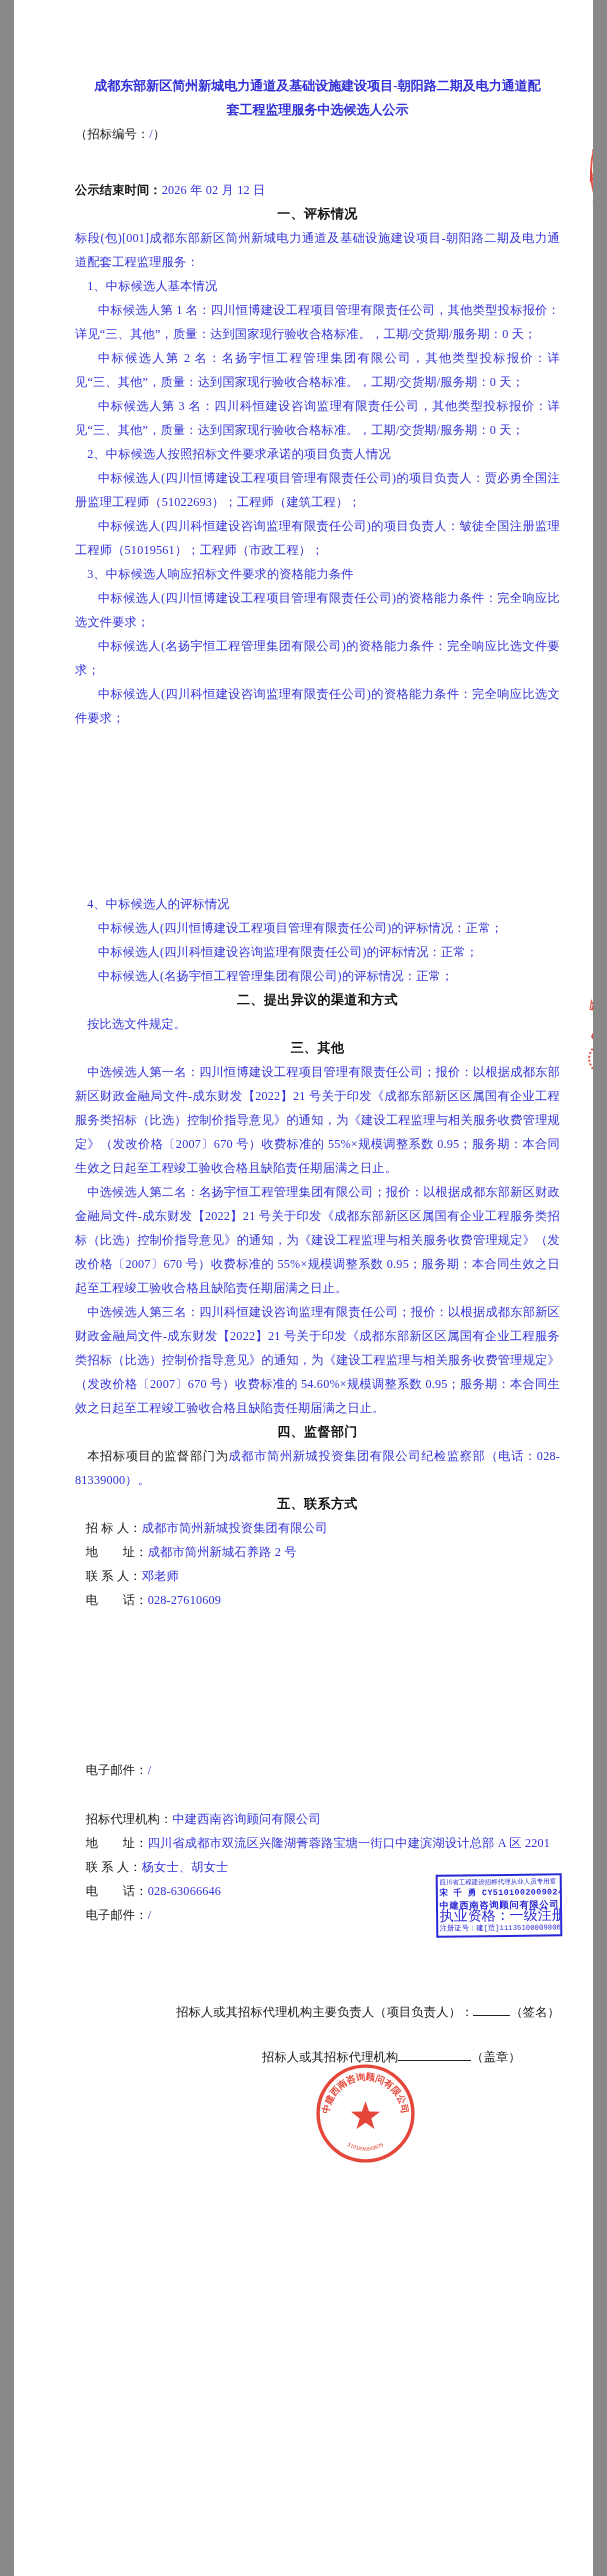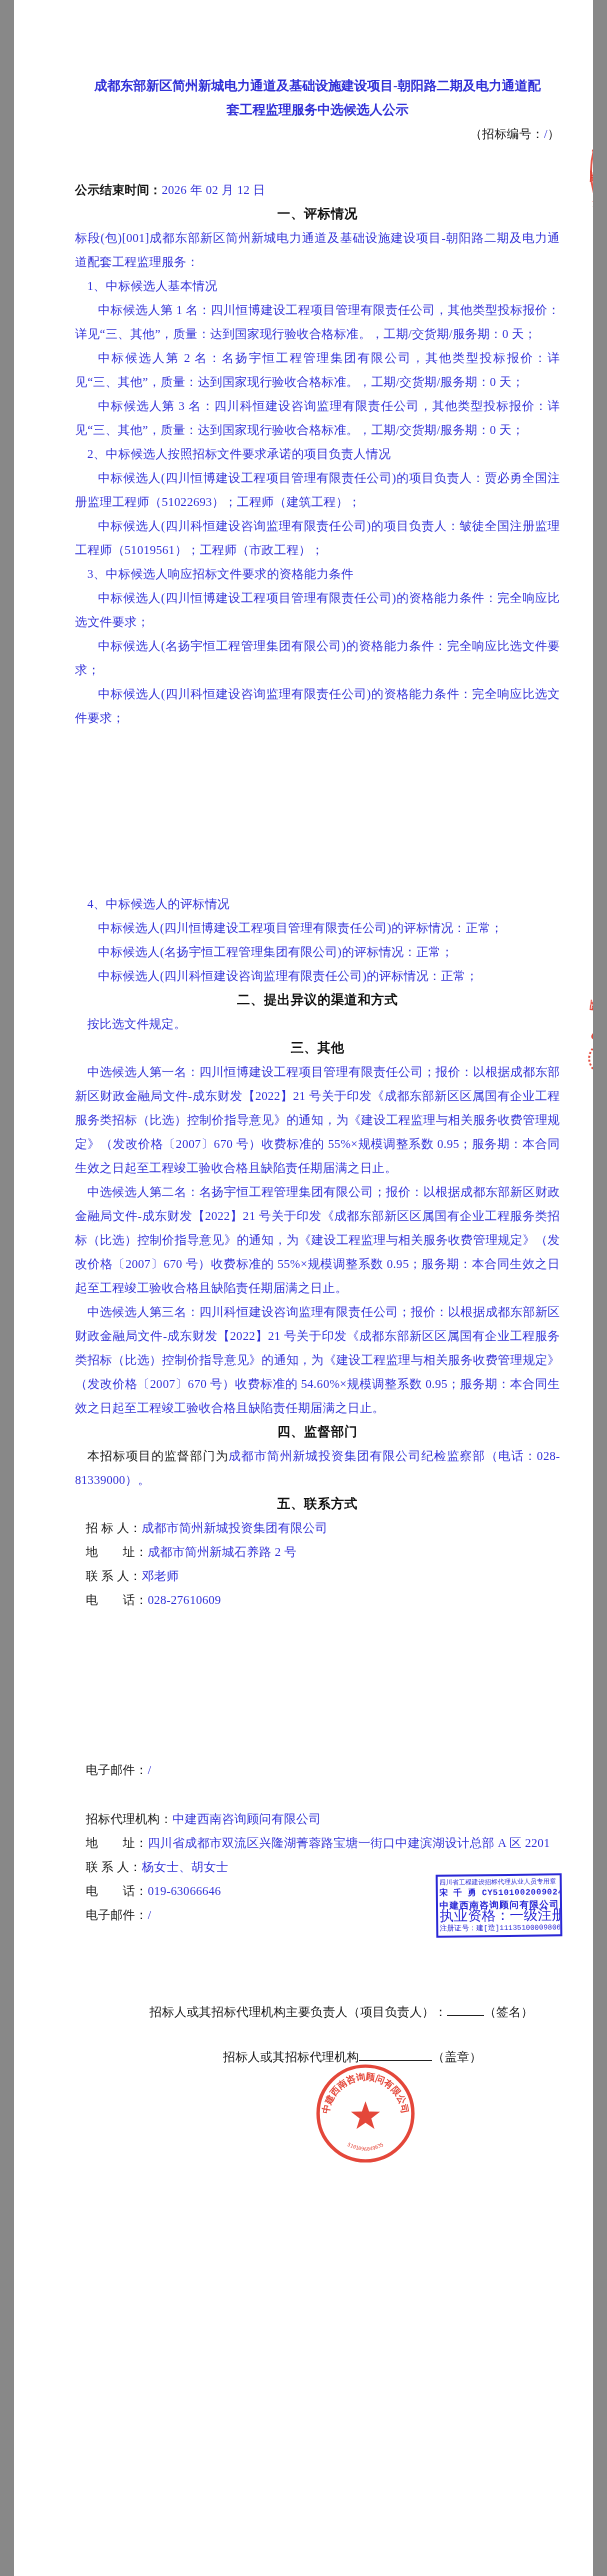--- a/index.html
+++ b/index.html
@@ -10,34 +10,34 @@
     background:#ffffff;
     overflow:hidden;
     font-family:"Liberation Serif","DejaVu Serif",serif;
     color:var(--text-black,#141414);
   }
   .content{position:absolute;left:61px;top:0;width:485px;}
   p{margin:0;line-height:24px;font-size:12.2px;letter-spacing:0.2px;text-align:justify;}
   .blue{color:var(--accent-blue,#3232d8);}
   .black{color:var(--text-black,#141414);}
   .title{margin-top:74px;text-align:center;font-weight:bold;font-size:13px;line-height:24px;color:var(--accent-blue,#3232d8);}
-  .bidline{text-align:right;line-height:24px;font-size:12.2px;}
+  .bidline{text-align:left;line-height:24px;font-size:12.2px;}
   .heading{font-family:"Liberation Sans","DejaVu Sans",sans-serif;font-weight:bold;font-size:13px;line-height:24px;letter-spacing:0.4px;color:#111;text-align:center;}
   .ind1{text-indent:12.2px;}
   .ind2{text-indent:23px;}
   .label-bold{font-weight:bold;}
   .spacer-top{height:32px;}
   .spacer-a{height:162px;}
   .spacer-b{height:146px;}
   .spacer-c{height:24.5px;}
   .spacer-d{height:73px;}
   .spacer-e{height:21.4px;}
   .contact p{text-indent:10.7px;}
-  .sig1{text-indent:48px;text-align:center;font-family:Liberation Serif, serif;}
-  .sig2{text-indent:148px;text-align:left;}
+  .sig1{text-indent:48px;text-align:right;font-family:Liberation Serif, serif;}
+  .sig2{text-indent:148px;text-align:center;}
   .blank{display:inline-block;border-bottom:1.1px solid #222;height:10.7px;vertical-align:baseline;}
   .blank1{width:37px;}
   .blank2{width:73px;}
   
   .blue-stamp{
     position:absolute;left:422px;top:1874px;width:119px;height:57px;
     border:2.3px solid var(--stamp-blue,#2a28d6);
     color:var(--stamp-blue,#2a28d6);
     font-family:Liberation Mono, monospace;
     padding:0.8px 1.5px;transform:rotate(-0.6deg);background:rgba(255,255,255,0.55);
@@ -90,22 +90,22 @@
     <p class="blue ind2">中标候选人(四川科恒建设咨询监理有限责任公司)的项目负责人：皱徒全国注册监理工程师（51019561）；工程师（市政工程）；</p>
     <p class="blue ind1">3、中标候选人响应招标文件要求的资格能力条件</p>
     <p class="blue ind2">中标候选人(四川恒博建设工程项目管理有限责任公司)的资格能力条件：完全响应比选文件要求；</p>
     <p class="blue ind2">中标候选人(名扬宇恒工程管理集团有限公司)的资格能力条件：完全响应比选文件要求；</p>
     <p class="blue ind2">中标候选人(四川科恒建设咨询监理有限责任公司)的资格能力条件：完全响应比选文件要求；</p>
 
     <div class="spacer-a"></div>
 
     <p class="blue ind1">4、中标候选人的评标情况</p>
     <p class="blue ind2">中标候选人(四川恒博建设工程项目管理有限责任公司)的评标情况：正常；</p>
+    <p class="blue ind2">中标候选人(四川科恒建设咨询监理有限责任公司)的评标情况：正常；</p>
     <p class="blue ind2">中标候选人(名扬宇恒工程管理集团有限公司)的评标情况：正常；</p>
-    <p class="blue ind2">中标候选人(四川科恒建设咨询监理有限责任公司)的评标情况：正常；</p>
 
     <p class="heading">二、提出异议的渠道和方式</p>
     <p class="blue ind1">按比选文件规定。</p>
 
     <p class="heading">三、其他</p>
     <p class="blue ind1">中选候选人第一名：四川恒博建设工程项目管理有限责任公司；报价：以根据成都东部新区财政金融局文件-成东财发【2022】21 号关于印发《成都东部新区区属国有企业工程服务类招标（比选）控制价指导意见》的通知，为《建设工程监理与相关服务收费管理规定》（发改价格〔2007〕670 号）收费标准的 55%×规模调整系数 0.95；服务期：本合同生效之日起至工程竣工验收合格且缺陷责任期届满之日止。</p>
     <p class="blue ind1">中选候选人第二名：名扬宇恒工程管理集团有限公司；报价：以根据成都东部新区财政金融局文件-成东财发【2022】21 号关于印发《成都东部新区区属国有企业工程服务类招标（比选）控制价指导意见》的通知，为《建设工程监理与相关服务收费管理规定》（发改价格〔2007〕670 号）收费标准的 55%×规模调整系数 0.95；服务期：本合同生效之日起至工程竣工验收合格且缺陷责任期届满之日止。</p>
     <p class="blue ind1">中选候选人第三名：四川科恒建设咨询监理有限责任公司；报价：以根据成都东部新区财政金融局文件-成东财发【2022】21 号关于印发《成都东部新区区属国有企业工程服务类招标（比选）控制价指导意见》的通知，为《建设工程监理与相关服务收费管理规定》（发改价格〔2007〕670 号）收费标准的 54.60%×规模调整系数 0.95；服务期：本合同生效之日起至工程竣工验收合格且缺陷责任期届满之日止。</p>
 
     <p class="heading">四、监督部门</p>
@@ -121,21 +121,21 @@
       <div class="spacer-b"></div>
       <p><span class="black">电子邮件：</span><span class="blue">/</span></p>
     </div>
 
     <div class="spacer-c"></div>
 
     <div class="contact">
       <p><span class="black">招标代理机构：</span><span class="blue">中建西南咨询顾问有限公司</span></p>
       <p><span class="black">地　　址：</span><span class="blue">四川省成都市双流区兴隆湖菁蓉路宝塘一街口中建滨湖设计总部 A 区 2201</span></p>
       <p><span class="black">联 系 人：</span><span class="blue">杨女士、胡女士</span></p>
-      <p><span class="black">电　　话：</span><span class="blue">019-63066646</span></p>
+      <p><span class="black">电　　话：</span><span class="blue">028-63066646</span></p>
       <p><span class="black">电子邮件：</span><span class="blue">/</span></p>
     </div>
 
     <div class="spacer-d"></div>
 
     <p class="sig1"><span class="black">招标人或其招标代理机构主要负责人（项目负责人）：</span><span class="blank blank1"></span><span class="black">（签名）</span></p>
 
     <div class="spacer-e"></div>
 
     <p class="sig2"><span class="black">招标人或其招标代理机构</span><span class="blank blank2"></span><span class="black">（盖章）</span></p>

